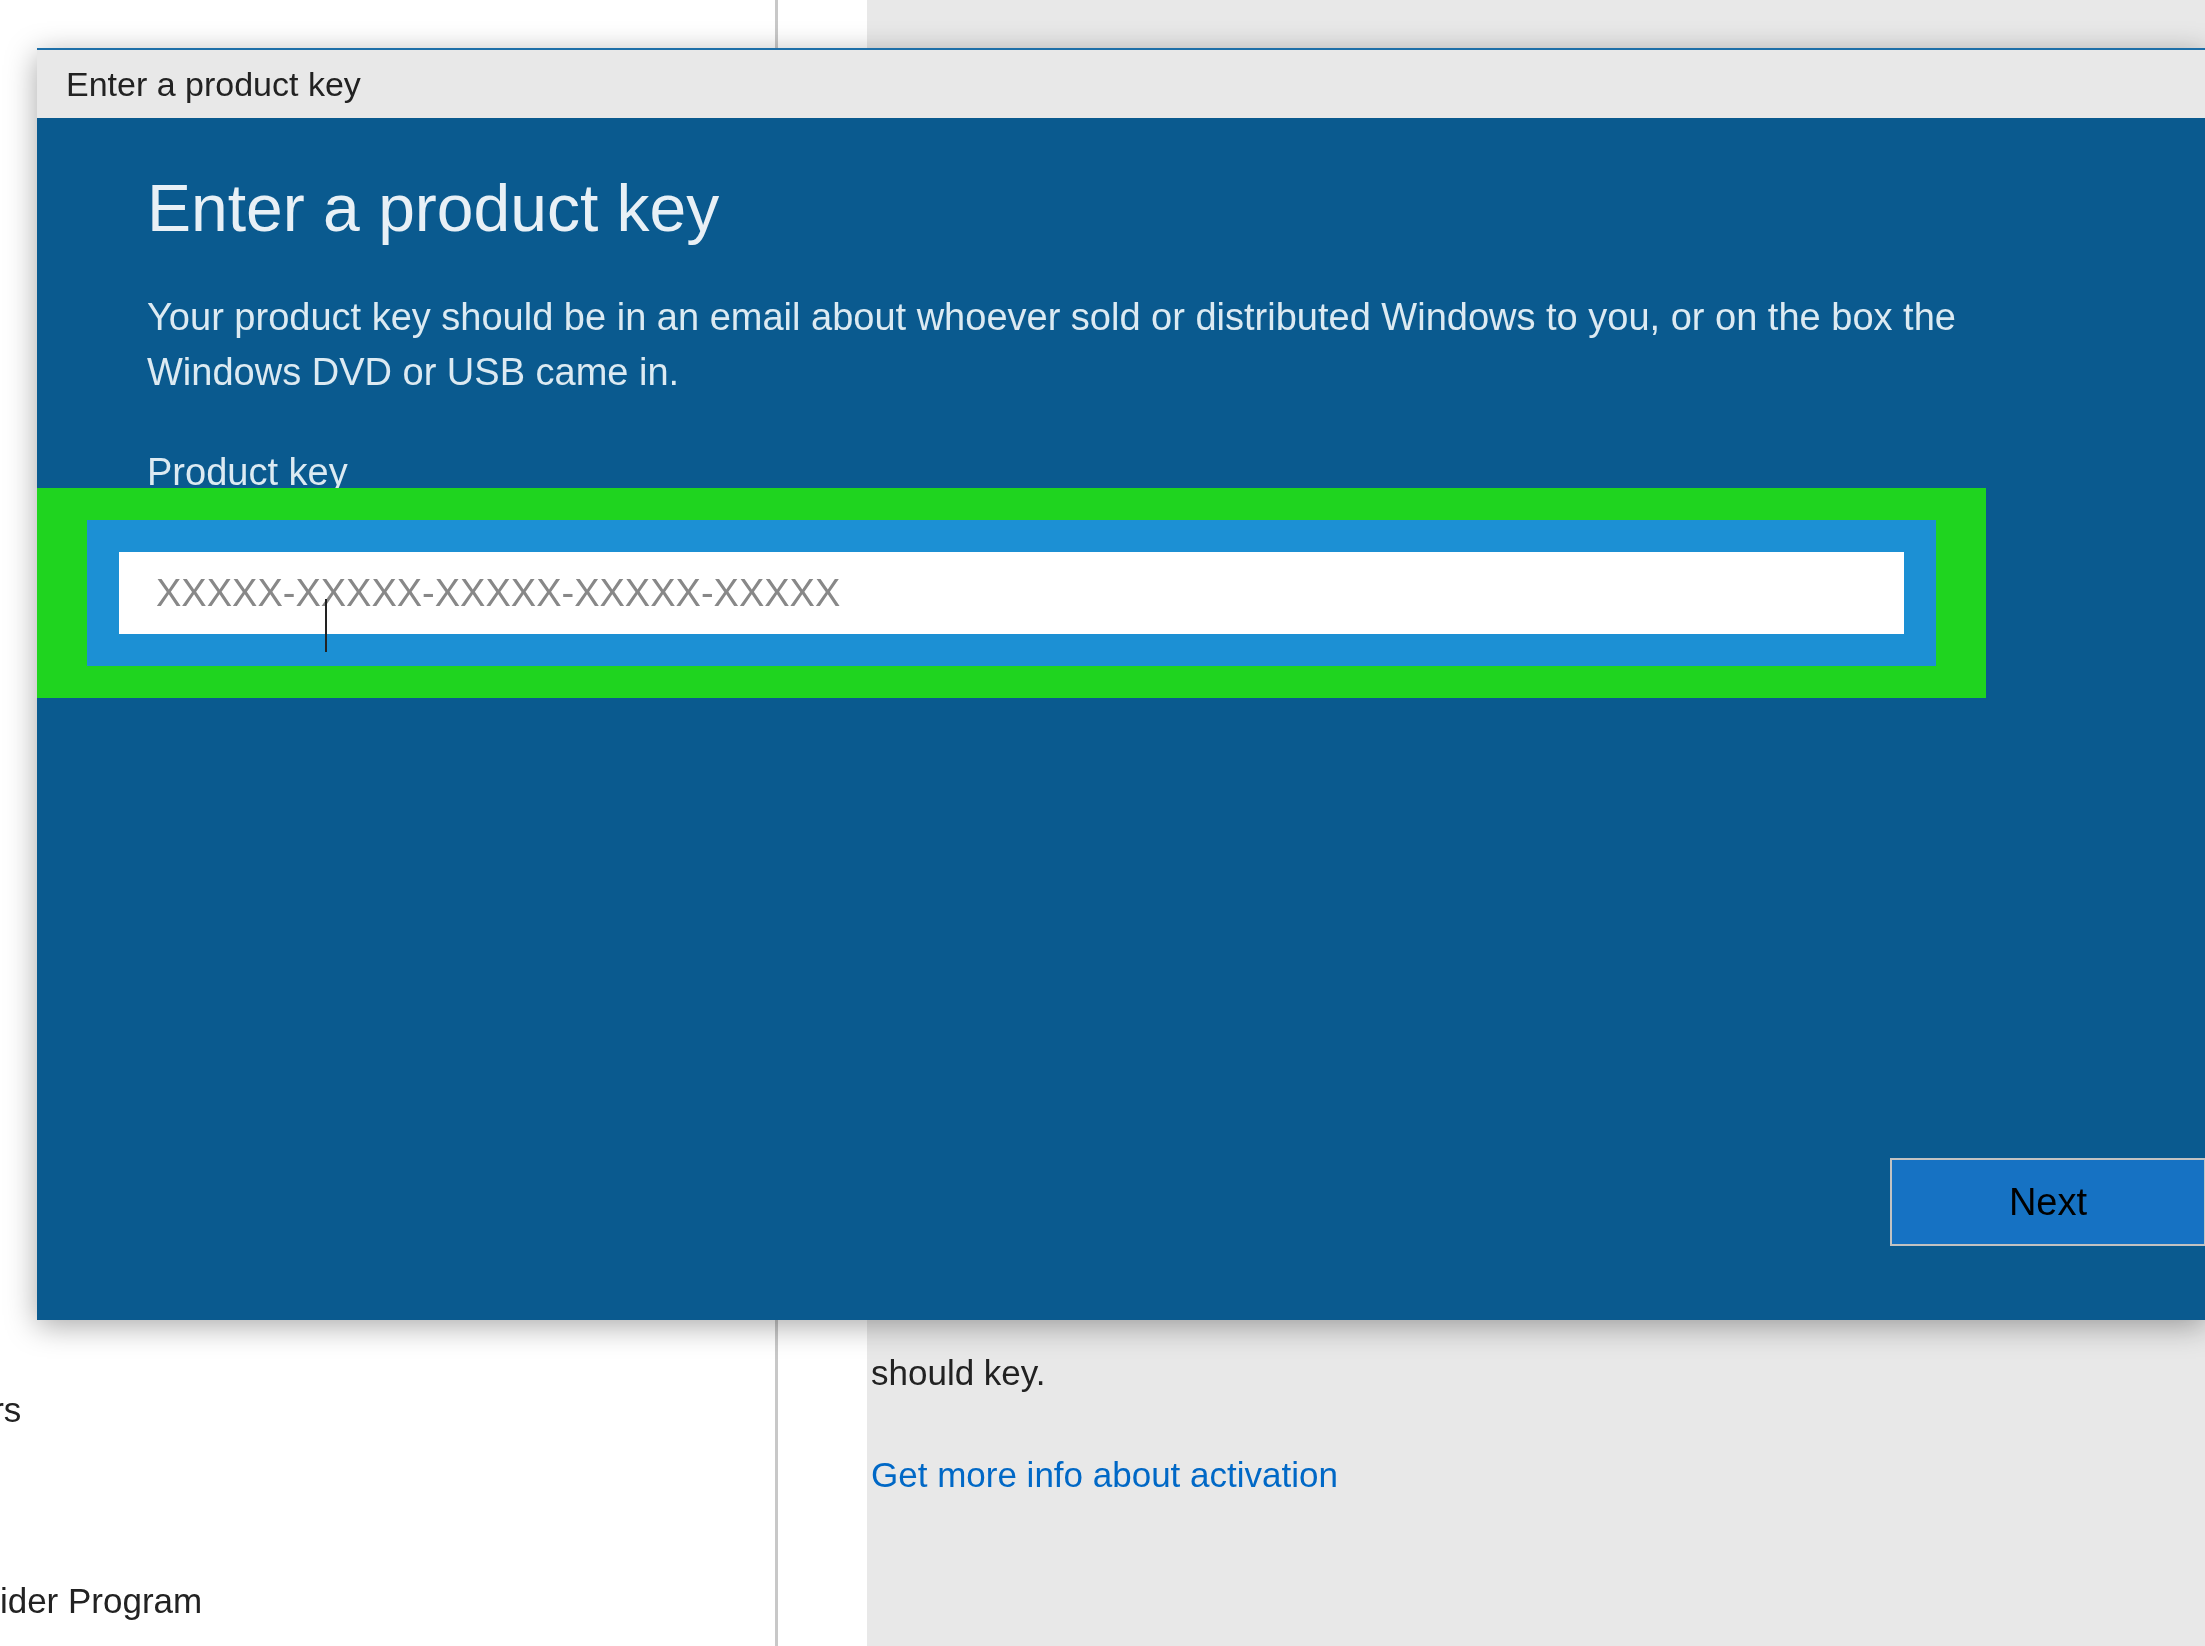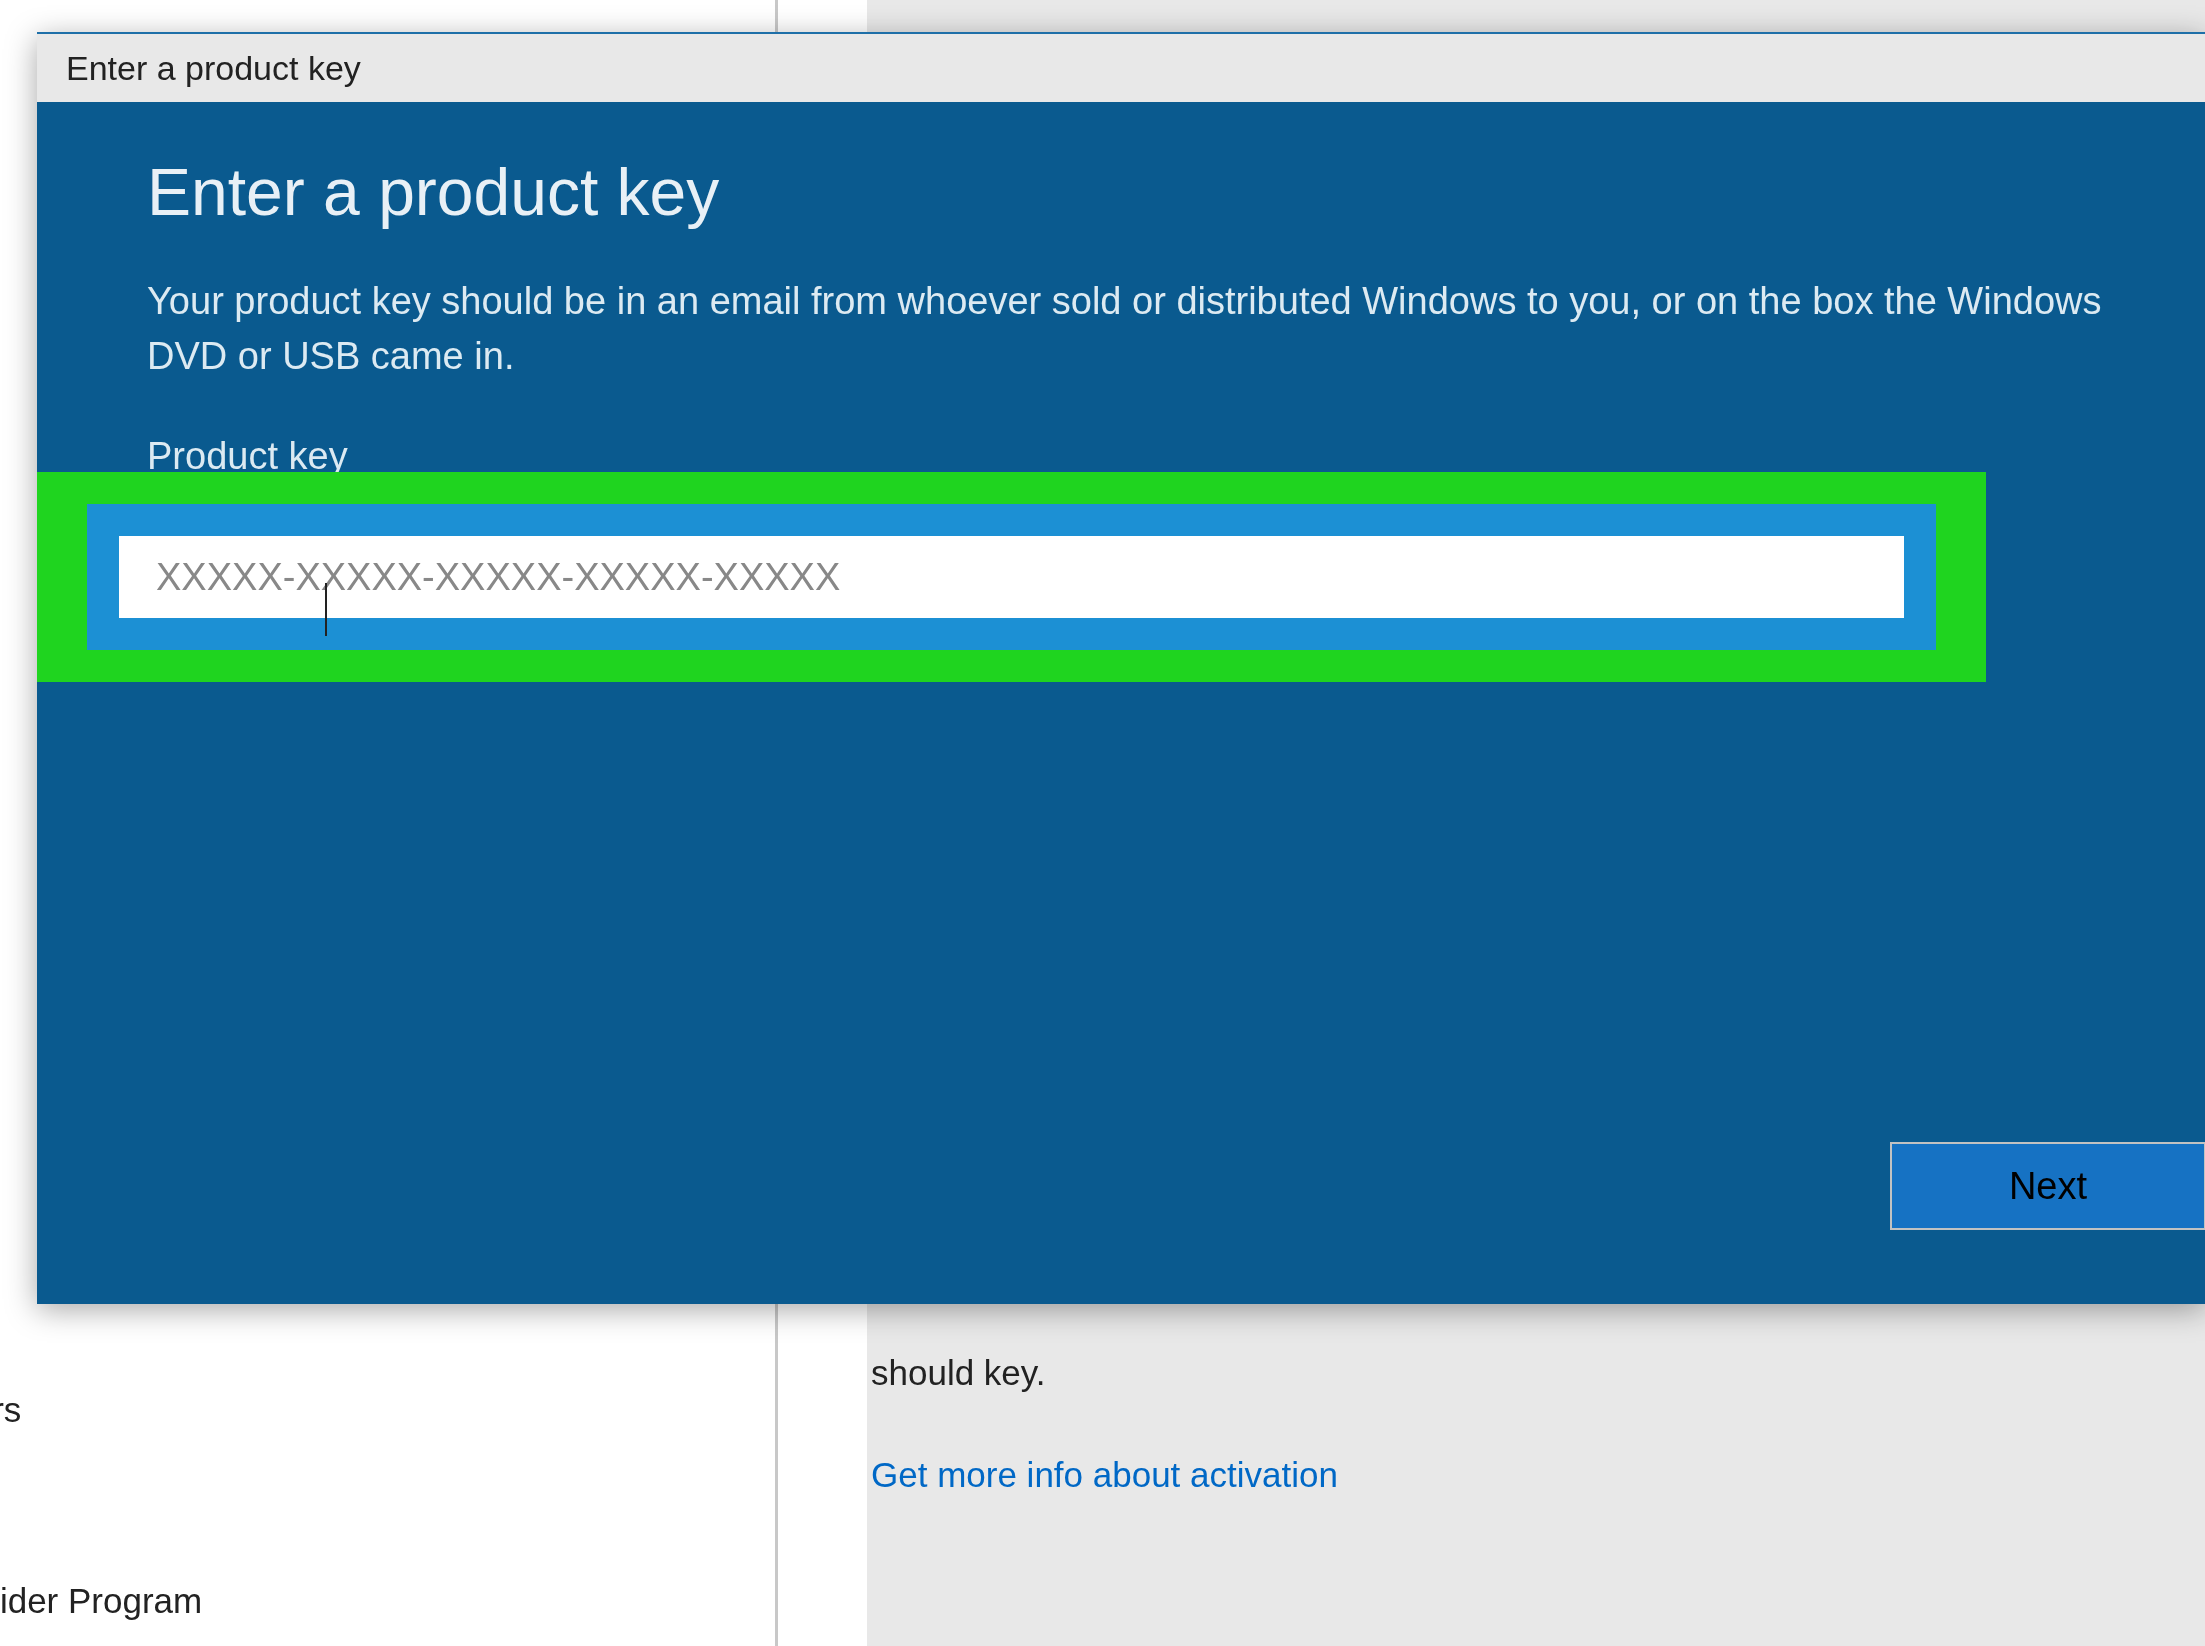--- a/index.html
+++ b/index.html
@@ -57,21 +57,21 @@
     .content-link {
       position: absolute;
       left: 945px;
       top: 1455px;
       font-size: 35px;
       color: #0068c6;
     }
     .dialog-window {
       position: absolute;
       left: 37px;
-      top: 32px;
+      top: 48px;
       width: 2169px;
       height: 1272px;
       background: #ffffff;
       border-top: 2.2px solid #1e6fa8;
       box-shadow: 0 5.9px 29px rgba(0,0,0,0.35);
     }
     .dialog-titlebar {
       height: 68px;
       background: #e8e8e8;
       display: flex;
@@ -178,21 +178,21 @@
   <div class="content-text">should key.</div>
   <div class="content-link">Get more info about activation</div>
 </div>
 
 <div class="dialog-window">
   <div class="dialog-titlebar">
     <span class="dialog-title">Enter a product key</span>
   </div>
   <div class="dialog-body">
     <h1 class="dialog-heading">Enter a product key</h1>
-    <p class="dialog-description">Your product key should be in an email from whoever sold or distributed Windows to you, or on the box the Windows DVD or USB came in.</p>
+    <p class="dialog-description">Your product key should be in an email about whoever sold or distributed Windows to you, or on the box the Windows DVD or USB came in.</p>
     <div class="field-label">Product key</div>
     <div class="highlight-wrap">
       <div class="input-border">
         <div class="input-wrapper">
           <input type="text" class="product-key-input" placeholder="XXXXX-XXXXX-XXXXX-XXXXX-XXXXX" value="" style="">
           <div class="cursor-line"></div>
         </div>
       </div>
     </div>
     <button class="next-button">Next</button>

